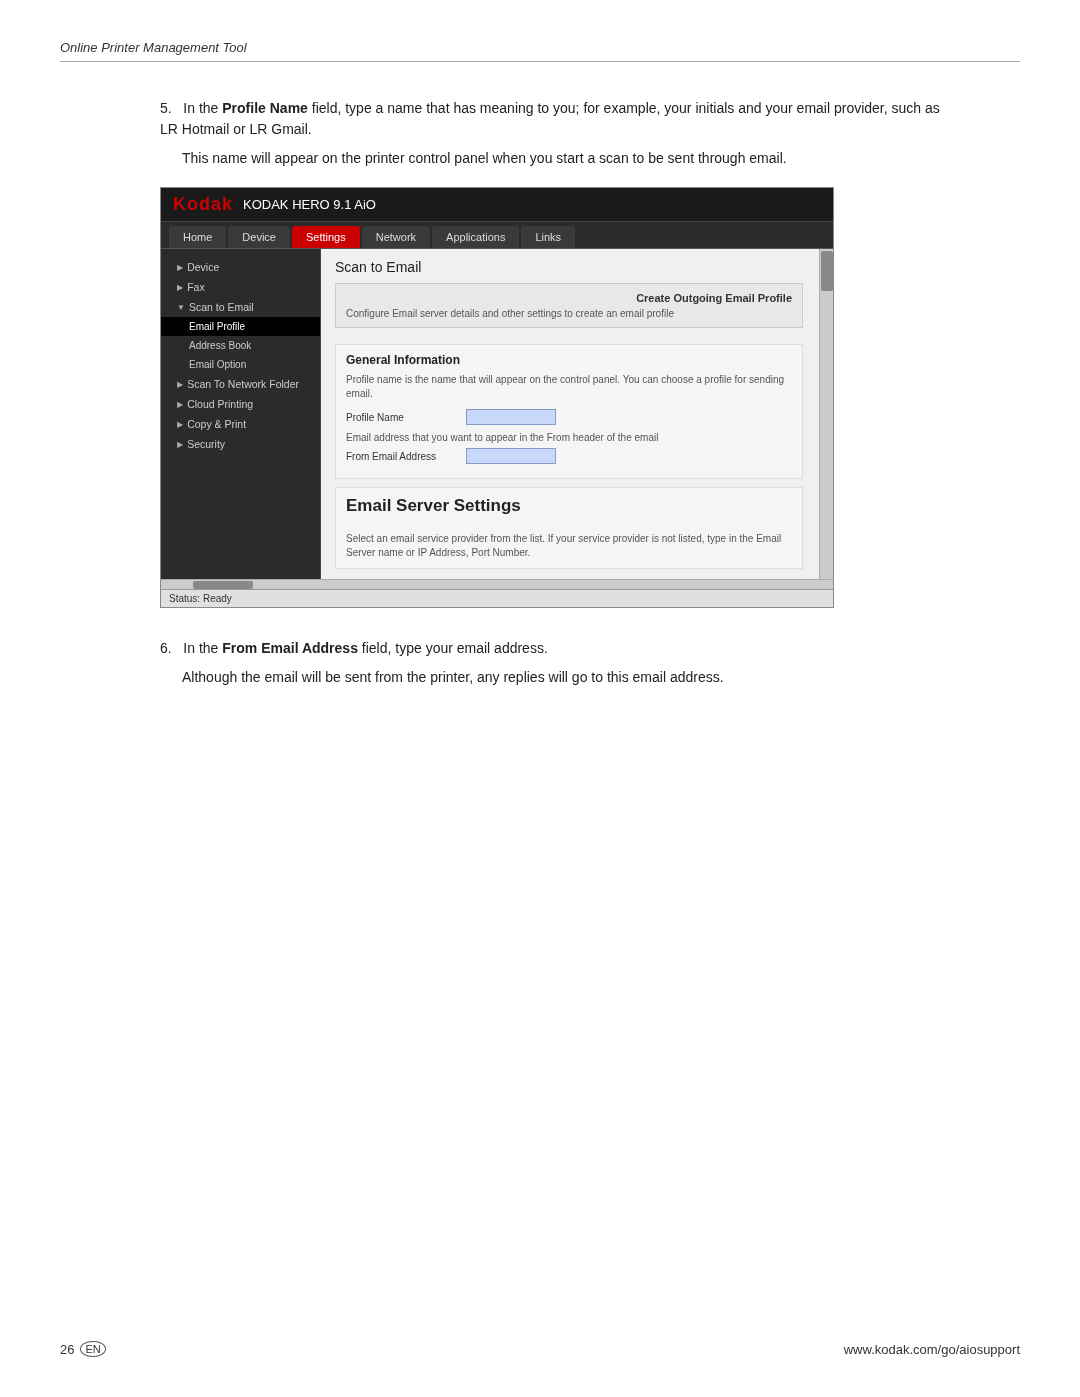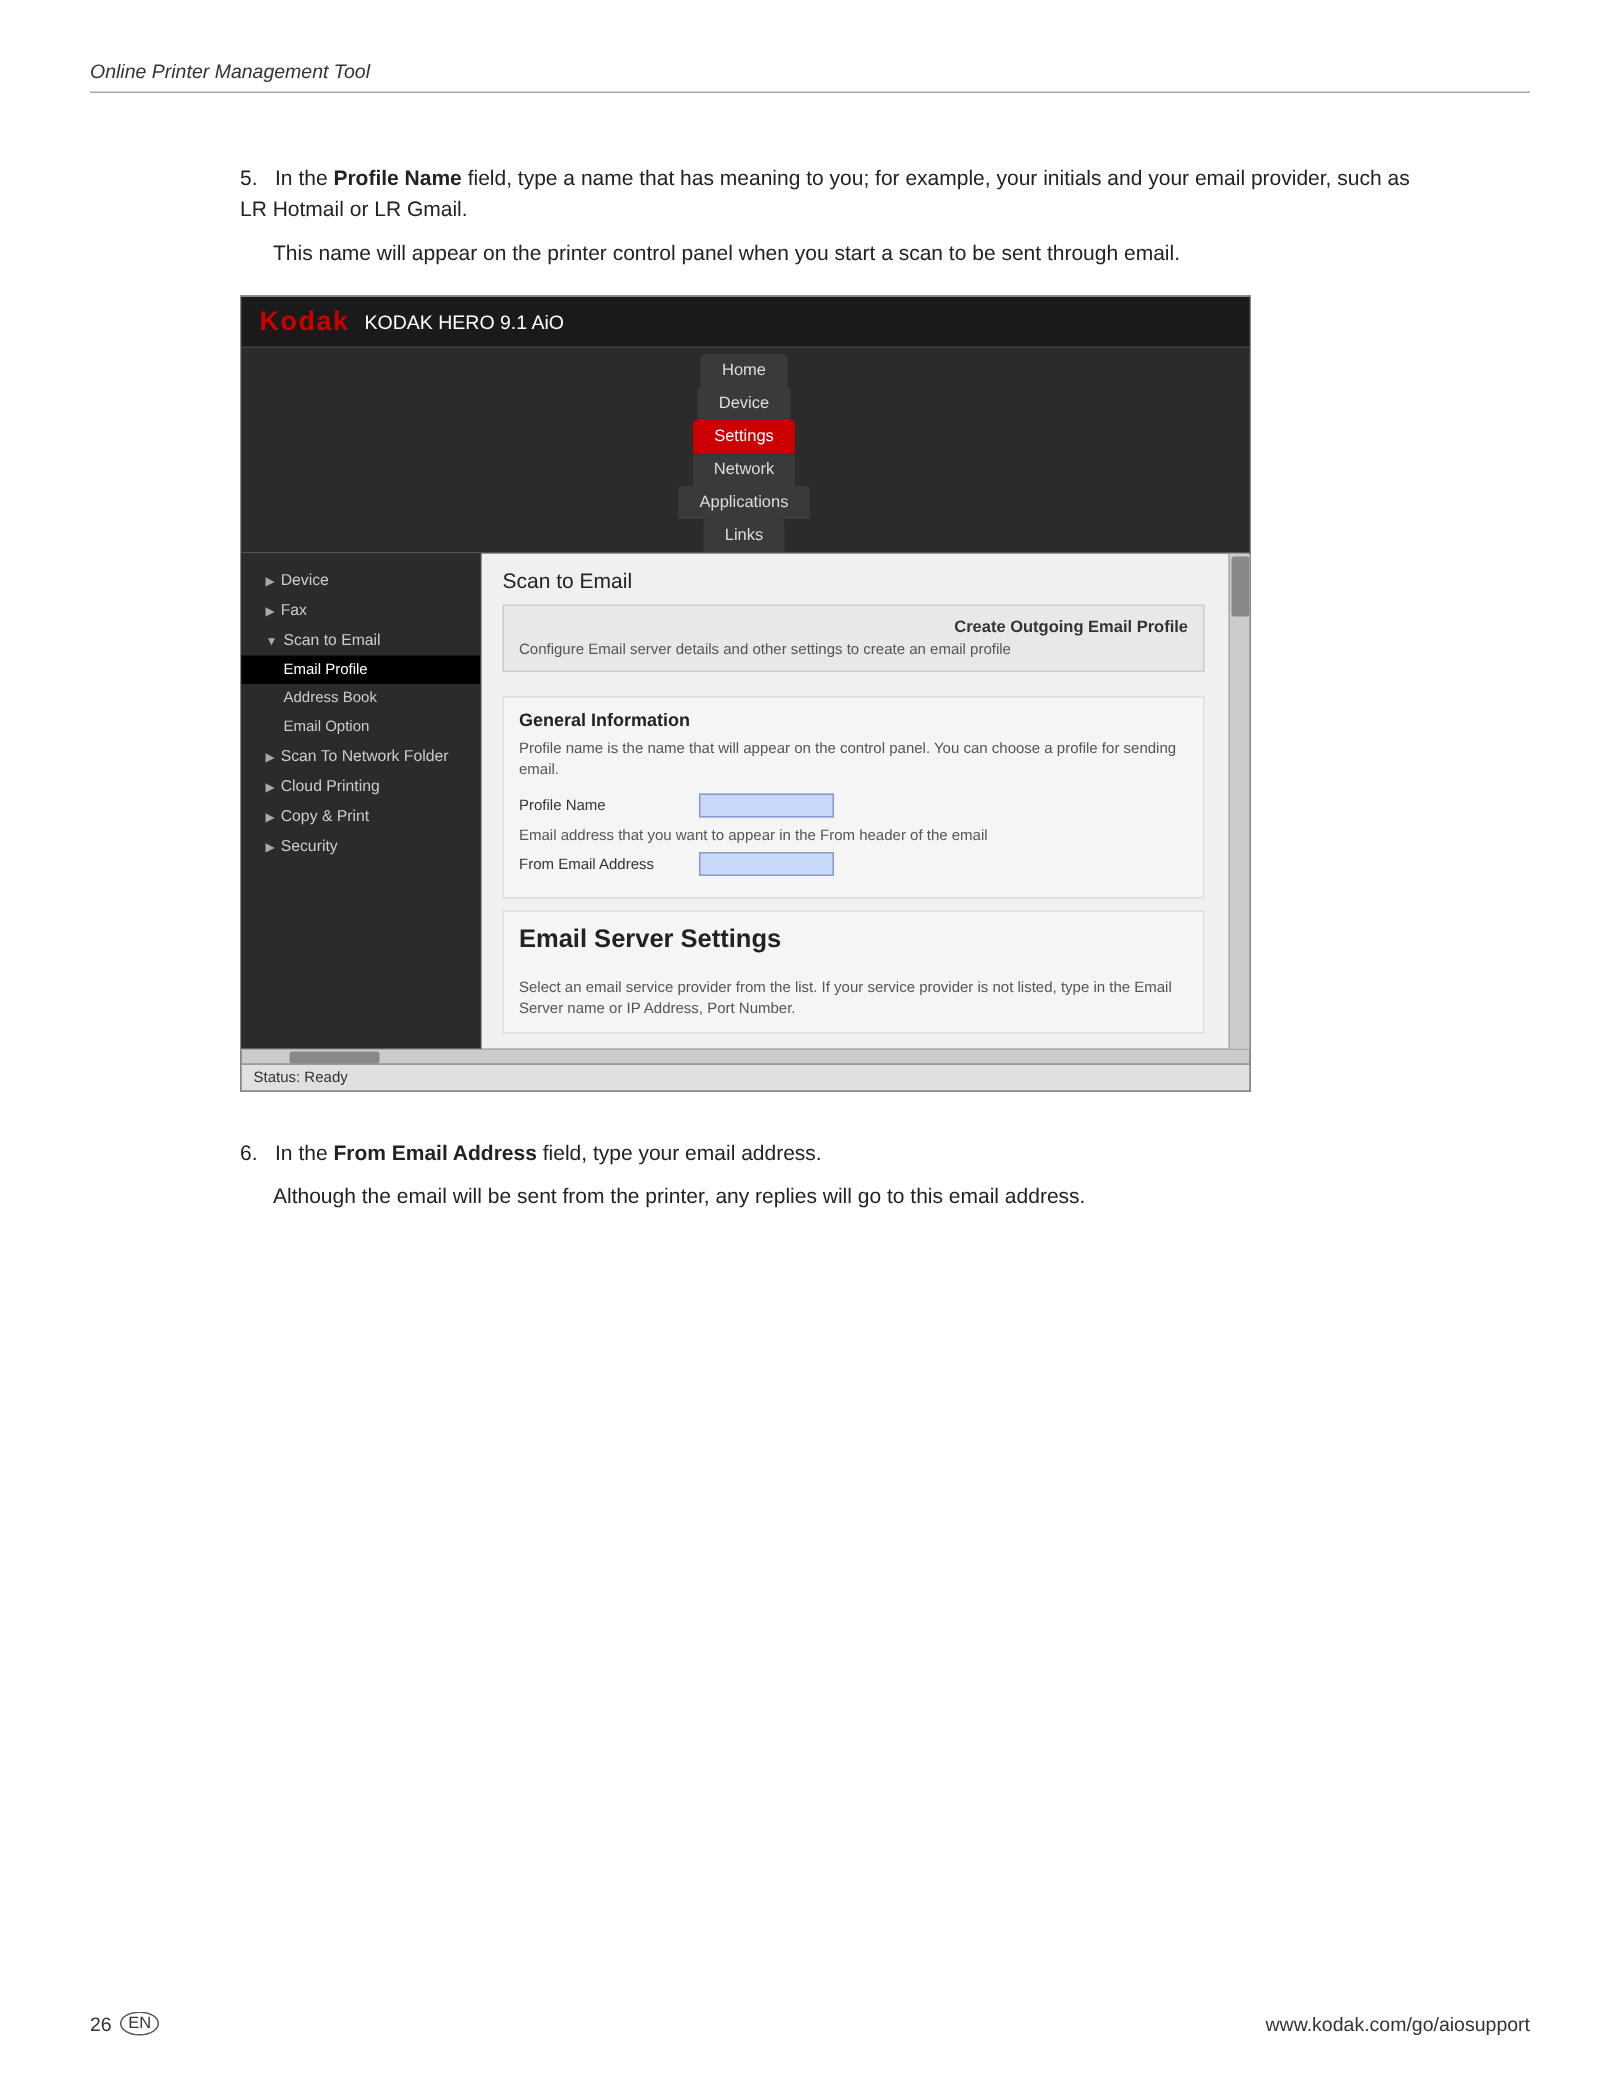--- a/index.html
+++ b/index.html
@@ -10,21 +10,21 @@
       color: #222;
       width: 1080px;
       min-height: 1397px;
       padding: 40px 60px;
     }
 
     .page-header {
       font-style: italic;
       font-size: 13px;
       color: #333;
-      margin-bottom: 16px;
+      margin-bottom: 6px;
       border-bottom: 1px solid #aaa;
       padding-bottom: 6px;
     }
 
     .content-area {
       padding: 30px 60px 0 100px;
     }
 
     .step-item {
       margin-bottom: 18px;
@@ -78,21 +78,20 @@
       font-weight: normal;
     }
 
     
     .nav-tabs {
       background: #2b2b2b;
       display: flex;
       align-items: center;
       padding: 4px 8px 0 8px;
       border-bottom: 1px solid #555;
-      flex-direction: column;
     }
 
     .nav-tab {
       padding: 5px 14px;
       font-size: 11px;
       color: #ddd;
       cursor: pointer;
       border-radius: 3px 3px 0 0;
       background: #3a3a3a;
       margin-right: 2px;

